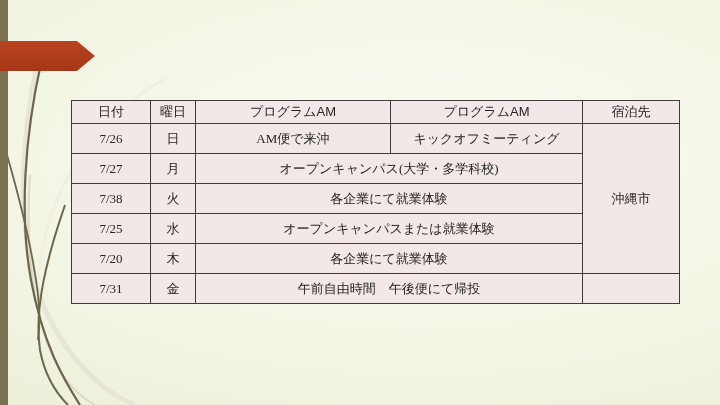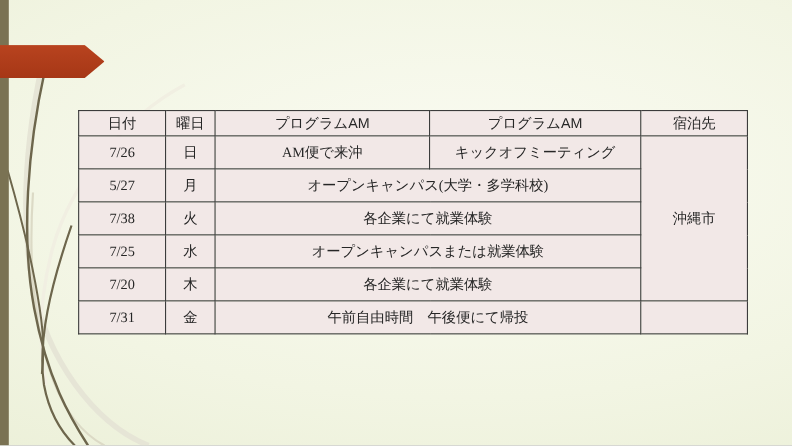--- a/index.html
+++ b/index.html
@@ -68,21 +68,21 @@
         <th>宿泊先</th>
       </tr>
       <tr class="data">
         <td class="date">7/26</td>
         <td>日</td>
         <td>AM便で来沖</td>
         <td>キックオフミーティング</td>
         <td rowspan="5">沖縄市</td>
       </tr>
       <tr class="data">
-        <td class="date">5/27</td>
+        <td class="date">7/27</td>
         <td>月</td>
         <td colspan="2">オープンキャンパス(大学・多学科校)</td>
       </tr>
       <tr class="data">
         <td class="date">7/38</td>
         <td>火</td>
         <td colspan="2">各企業にて就業体験</td>
       </tr>
       <tr class="data">
         <td class="date">7/25</td>

